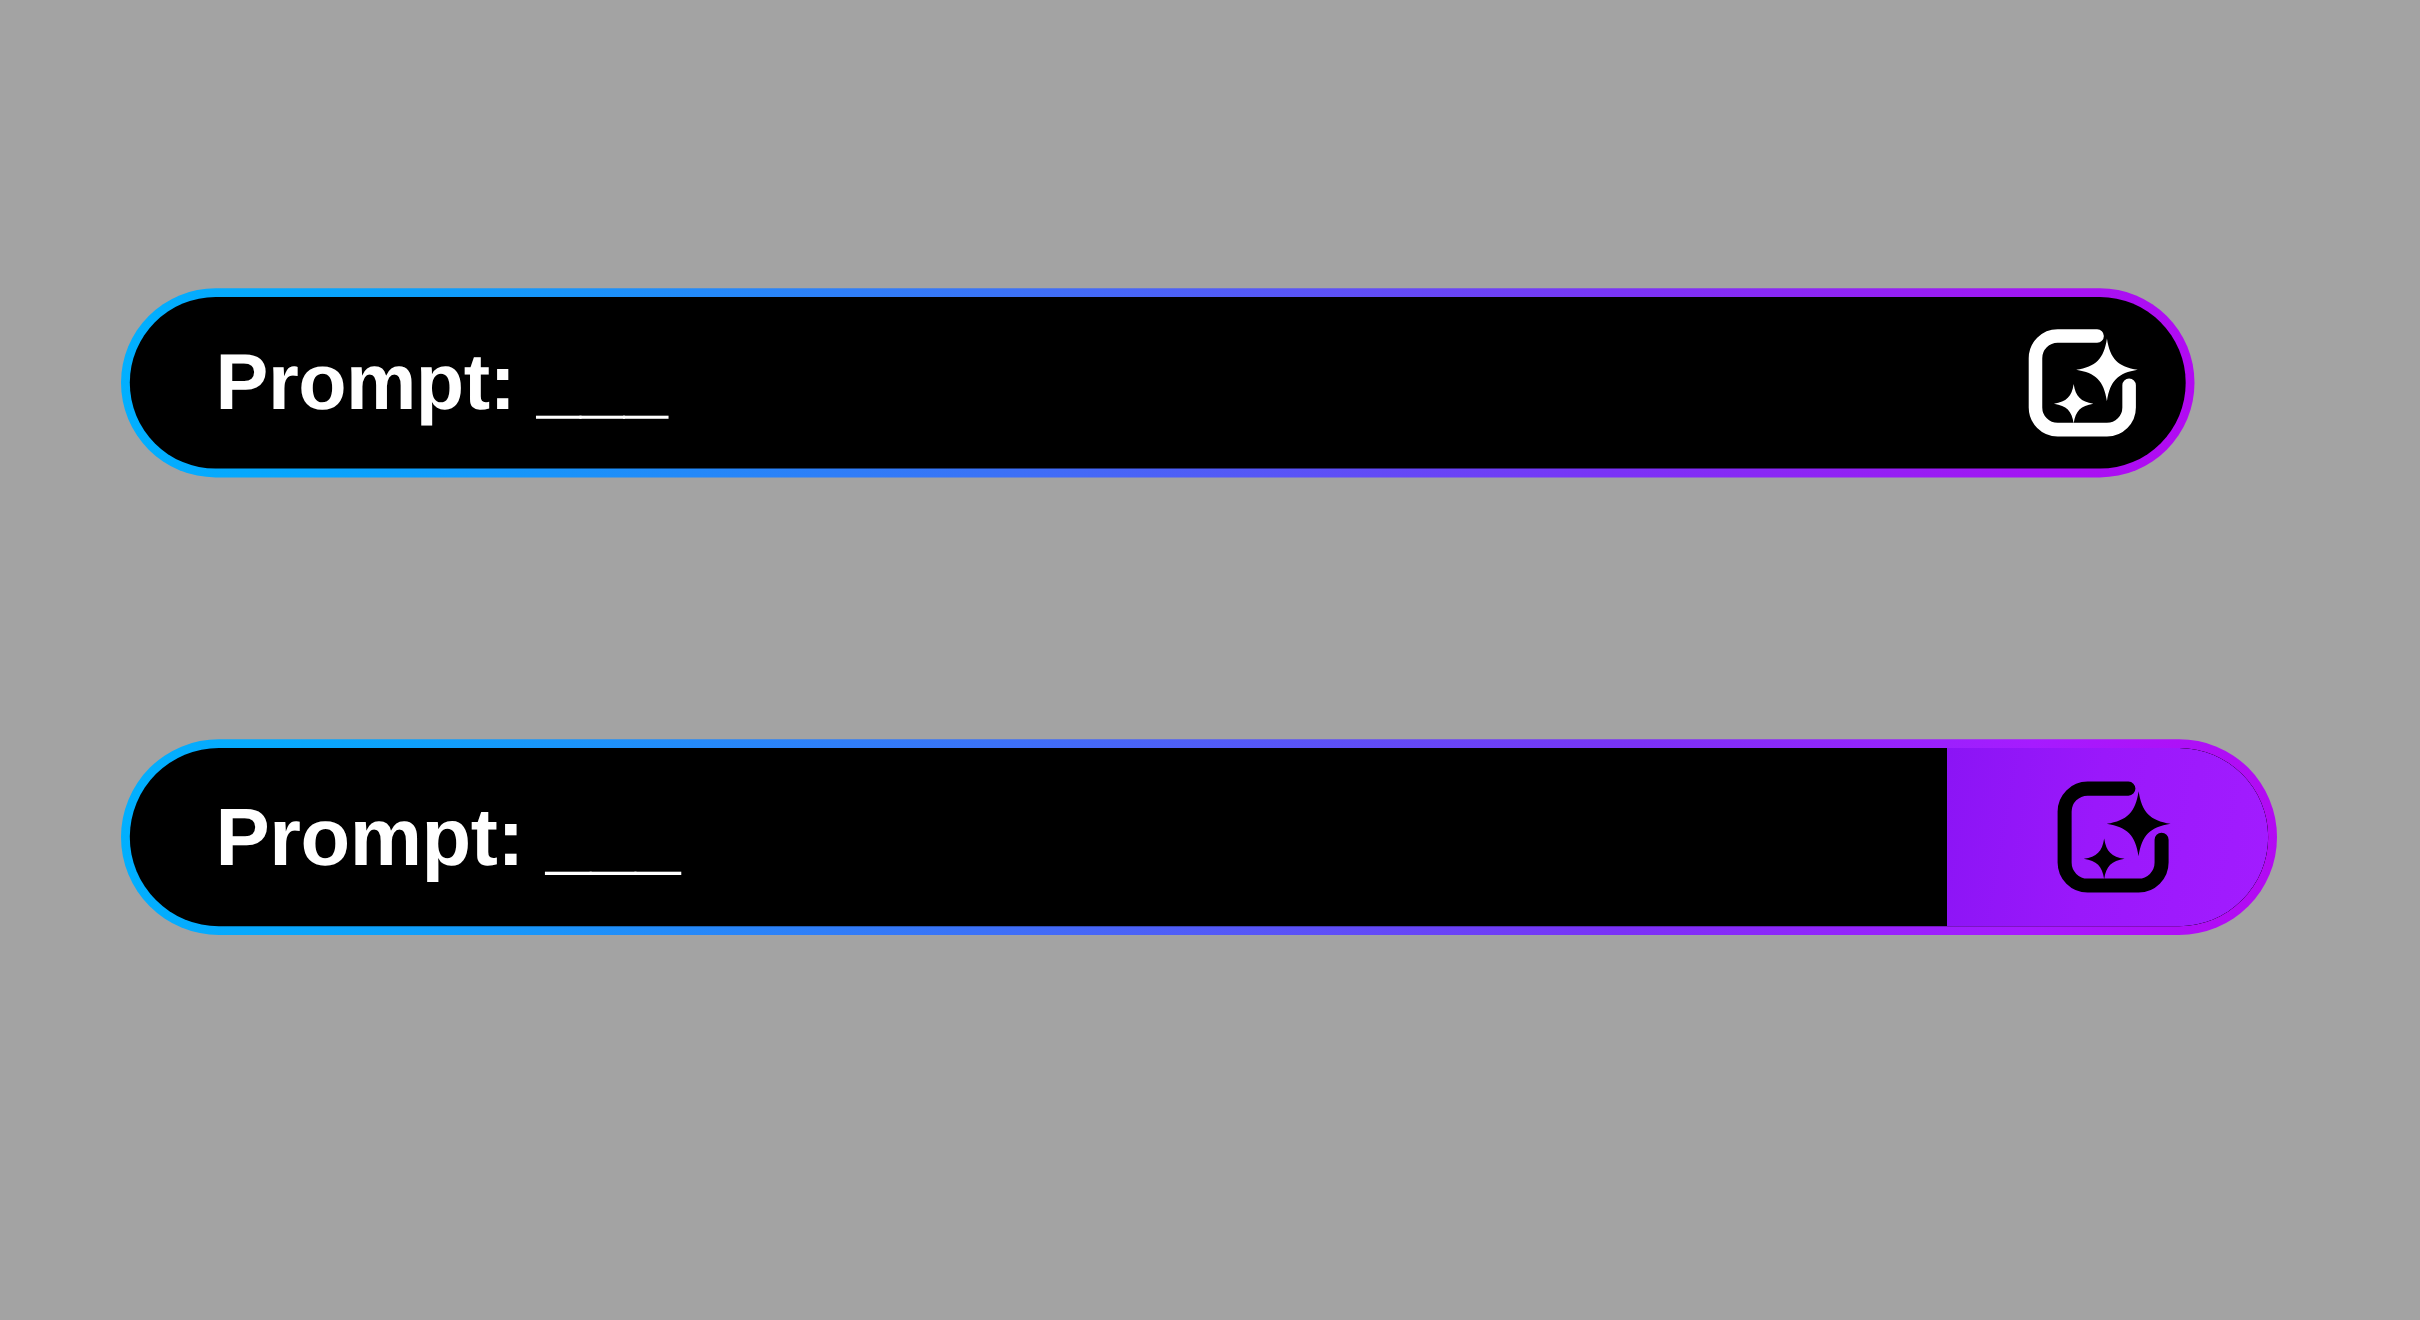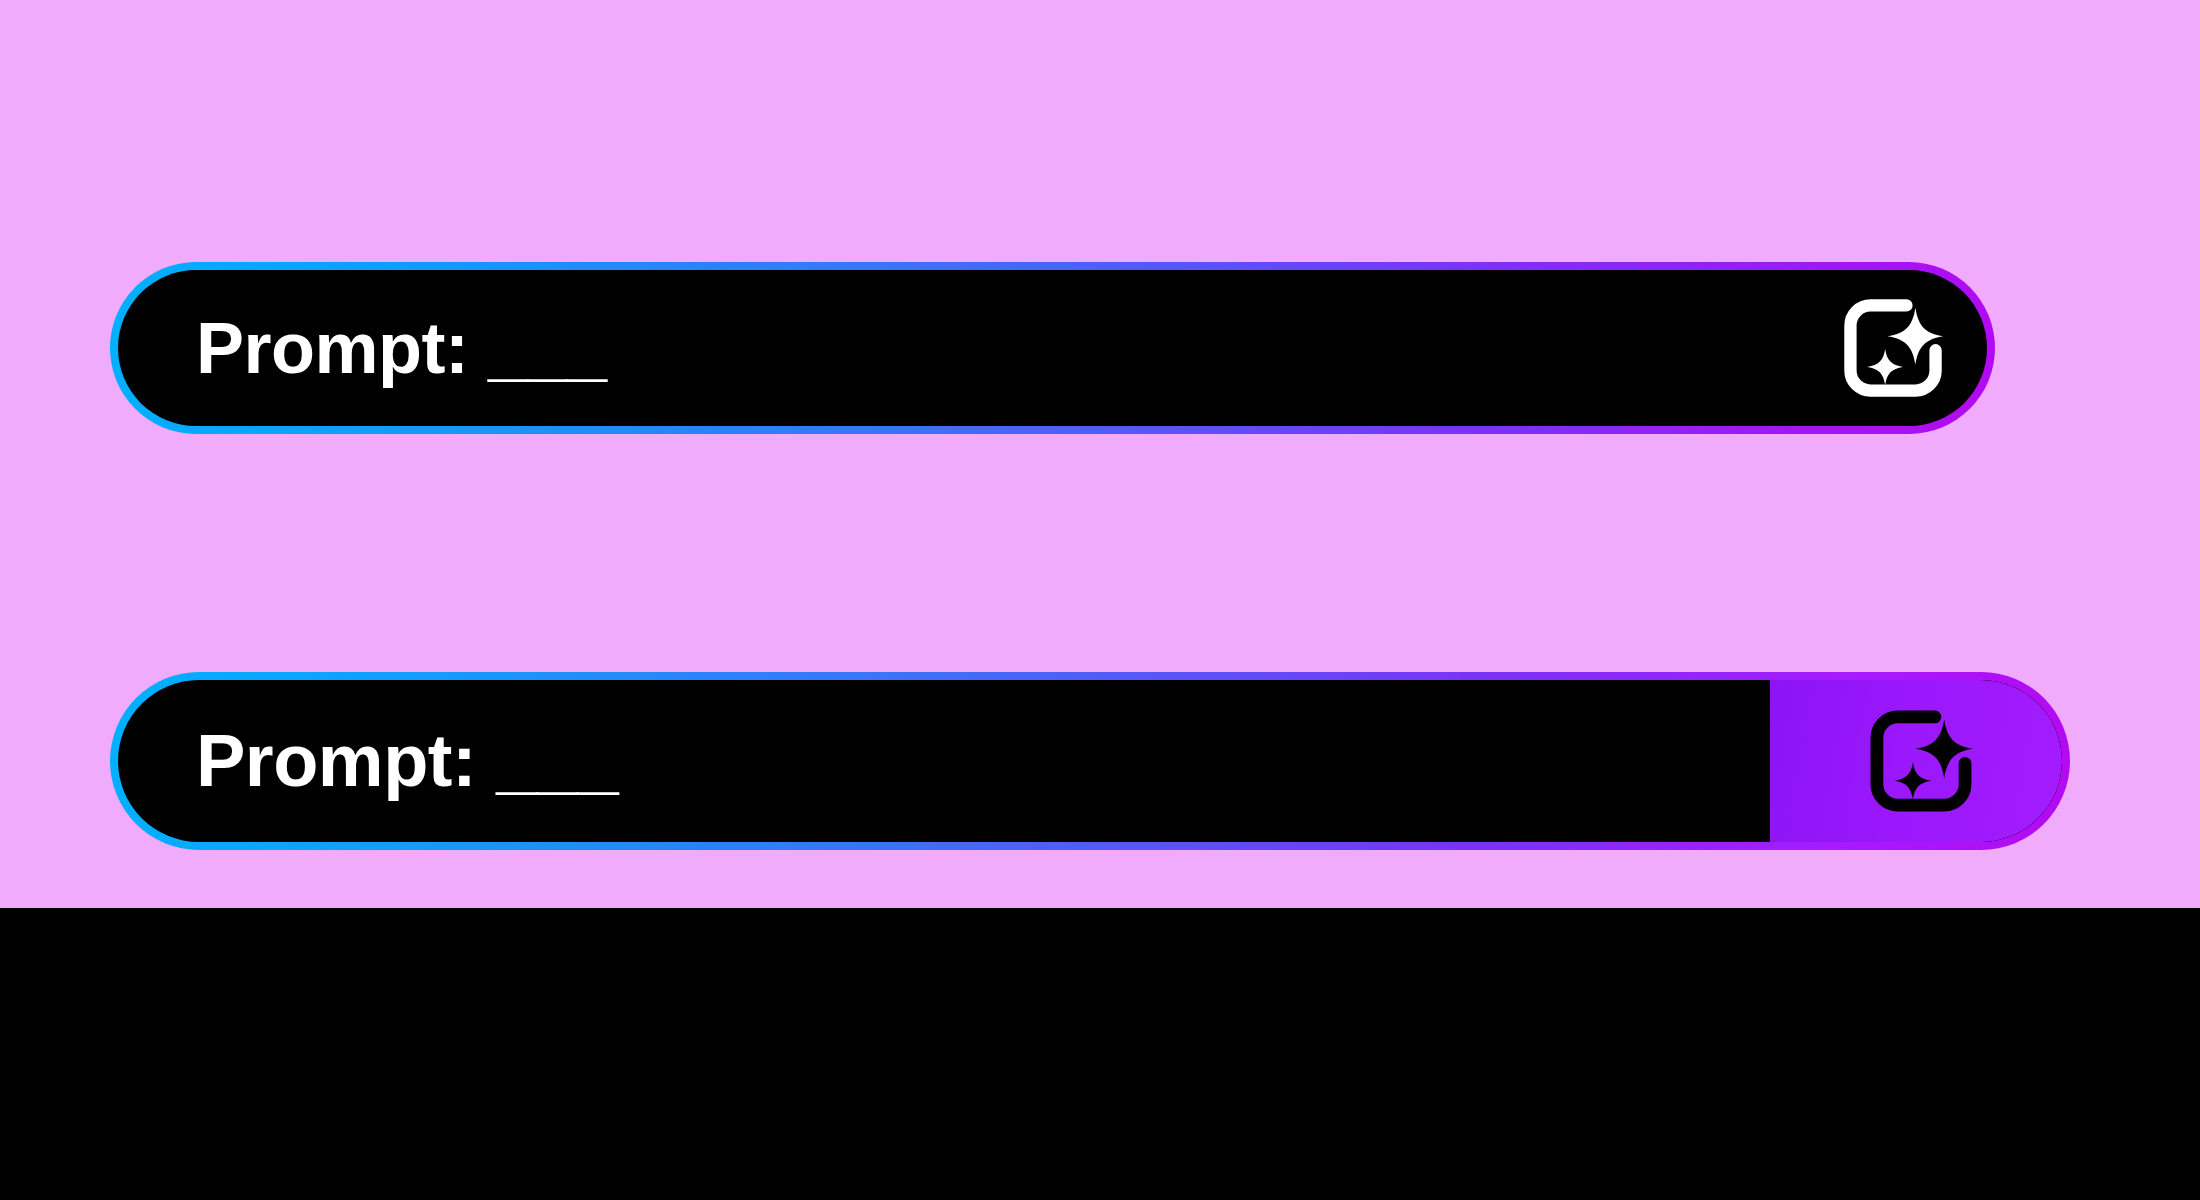--- a/index.html
+++ b/index.html
@@ -13,22 +13,22 @@
     width: 2200px;
     height: 1200px;
     overflow: hidden;
     font-family: "Liberation Sans", sans-serif;
     -webkit-font-smoothing: antialiased;
   }
 
   .canvas {
     position: relative;
     width: 2200px;
-    height: 908px;
-    background: #f0abfc;
+    height: 1200px;
+    background: #a3a3a3;
   }
 
   
   .prompt-bar {
     position: absolute;
     box-sizing: border-box;
     border-radius: 9999px;
     padding: 8px;                 
   }
 

